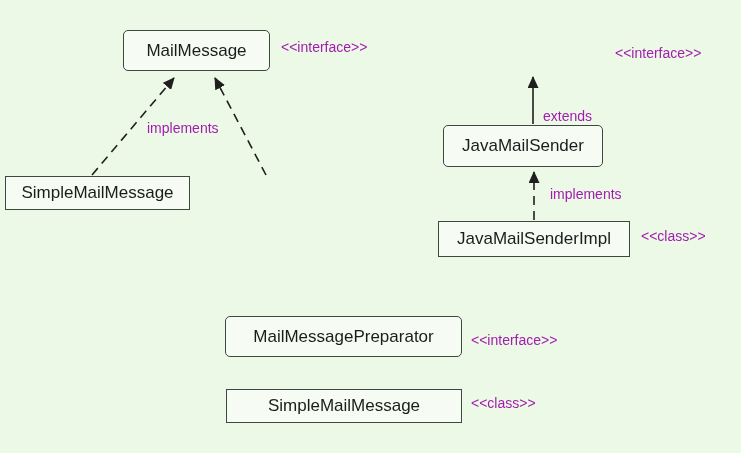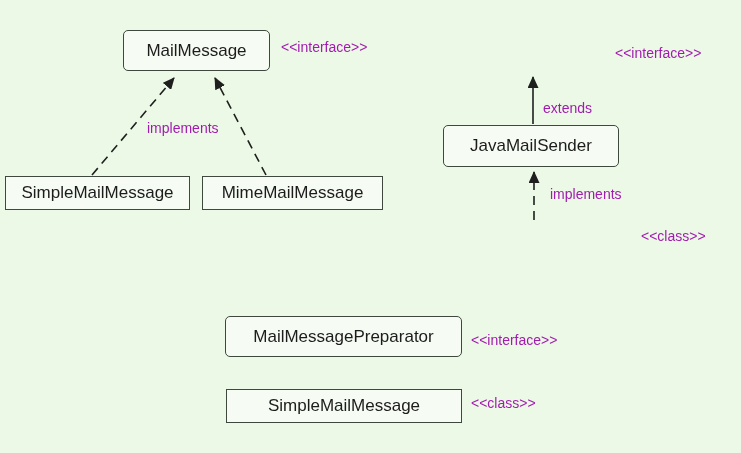--- a/index.html
+++ b/index.html
@@ -25,40 +25,40 @@
     font-size: 17px;
     color: #1c1c1c;
     white-space: nowrap;
   }
   .rounded { border-radius: 5px; }
 
   #node-mail-message            { left: 123px; top: 30px;  width: 147px; height: 41px; }
   #node-simple-mail-message     { left: 5px;   top: 176px; width: 185px; height: 34px; text-align: center; }
   #node-mime-mail-message       { left: 202px; top: 176px; width: 181px; height: 34px; }
   #node-mail-sender             { left: 462px; top: 32px;  width: 146px; height: 40px; }
-  #node-java-mail-sender        { left: 443px; top: 125px; width: 176px; height: 42px; }
+  #node-java-mail-sender        { left: 443px; top: 125px; width: 160px; height: 42px; }
   #node-java-mail-sender-impl   { left: 438px; top: 221px; width: 192px; height: 36px; }
   #node-mail-message-preparator { left: 225px; top: 316px; width: 237px; height: 41px; }
   #node-mime-message-helper     { left: 226px; top: 389px; width: 236px; height: 34px; }
 
   .stereotype, .edge-label {
     position: absolute;
     font-family: Liberation Sans, sans-serif;
     font-size: 14px;
     color: #a21caf;
     white-space: nowrap;
   }
   #st-mail-message            { left: 281px; top: 39px;  }
   #st-mail-sender             { left: 615px; top: 45px;  }
   #st-java-mail-sender-impl   { left: 641px; top: 228px; }
   #st-mail-message-preparator { left: 471px; top: 332px; }
   #st-mime-message-helper     { left: 471px; top: 395px; }
 
   #lbl-implements-left  { left: 147px; top: 120px; }
-  #lbl-extends          { left: 543px; top: 100px;  }
+  #lbl-extends          { left: 543px; top: 108px;  }
   #lbl-implements-right { left: 550px; top: 186px; }
 
   #edge-layer {
     position: absolute;
     left: 0; top: 0;
     width: 741px;
     height: 453px;
     pointer-events: none;
   }
   .edge {
@@ -84,25 +84,25 @@
     <line class="edge" x1="533" y1="124" x2="533" y2="77" marker-end="url(#arrowhead)"></line>
     <line class="edge dashed" x1="534" y1="220" x2="534" y2="172" marker-end="url(#arrowhead)"></line>
   </svg>
 
   <div id="node-mail-message" class="node rounded">
     <span>MailMessage</span>
   </div>
   <div id="node-simple-mail-message" class="node">
     <span>SimpleMailMessage</span>
   </div>
-  <div id="node-mime-mail-message" class="node">
-    <span>MimeMailMessage</span>
-  </div>
   <div id="node-java-mail-sender" class="node rounded">
     <span>JavaMailSender</span>
+  </div>
+  <div id="node-java-mail-sender-impl" class="node">
+    <span>JavaMailSenderImpl</span>
   </div>
   <div id="node-mail-message-preparator" class="node rounded">
     <span>MailMessagePreparator</span>
   </div>
   <div id="node-mime-message-helper" class="node">
     <span>SimpleMailMessage</span>
   </div>
 
   <span id="st-mail-message" class="stereotype">&lt;&lt;interface&gt;&gt;</span>
   <span id="st-mail-sender" class="stereotype">&lt;&lt;interface&gt;&gt;</span>

